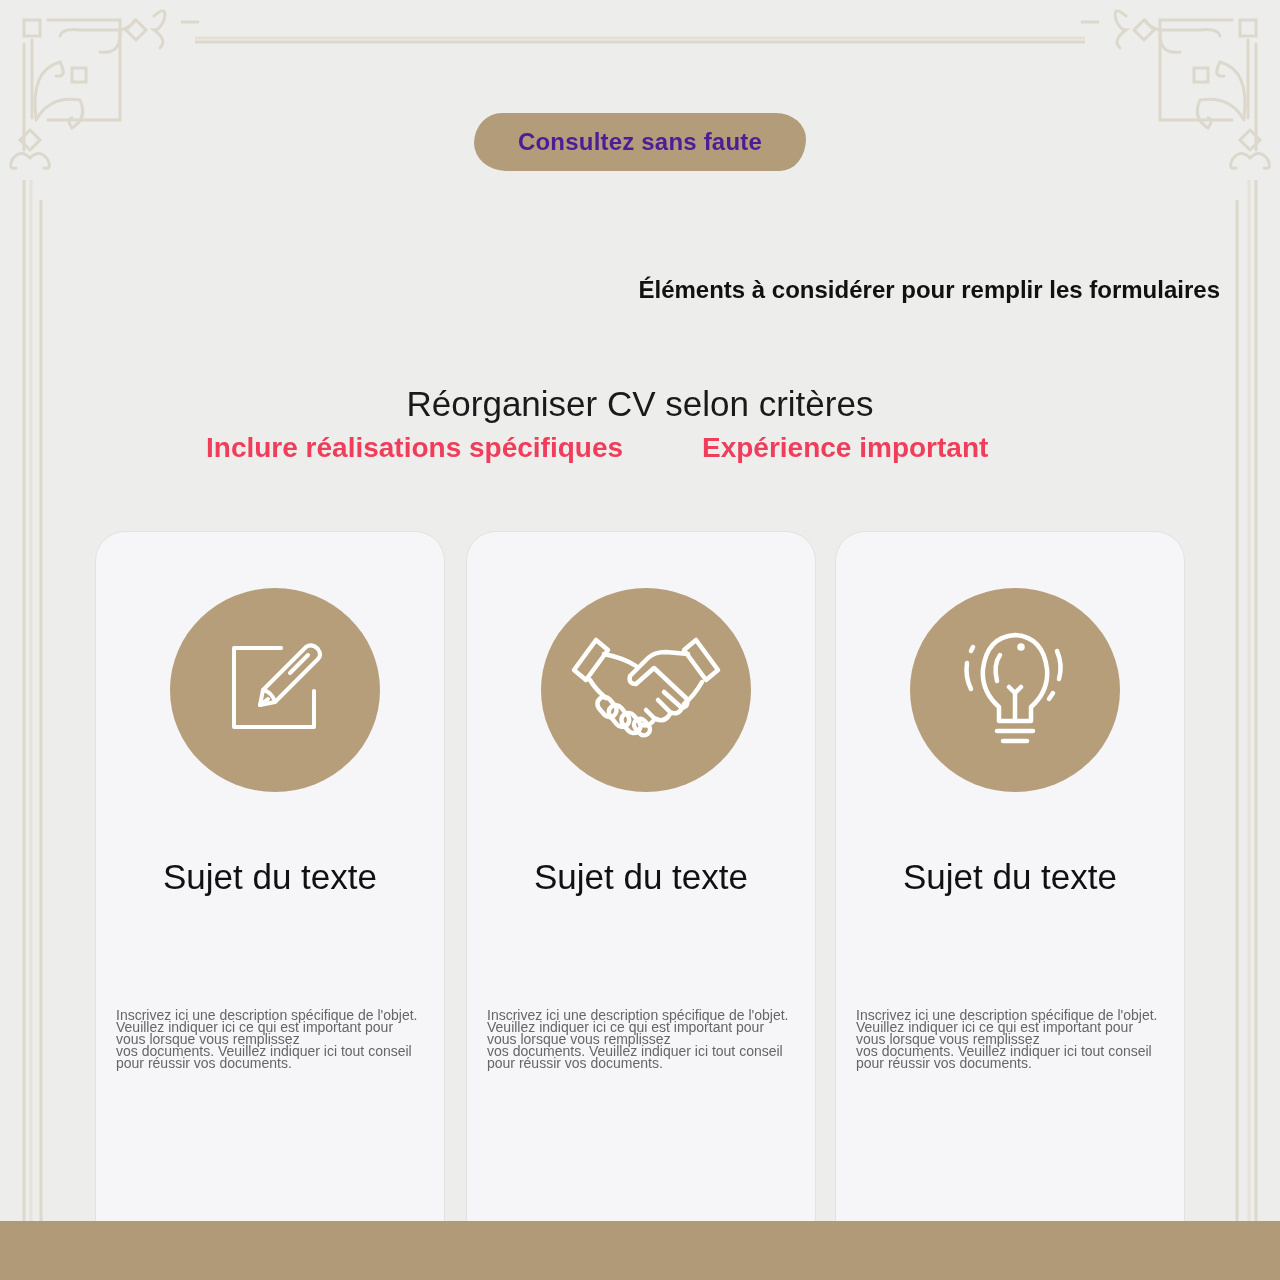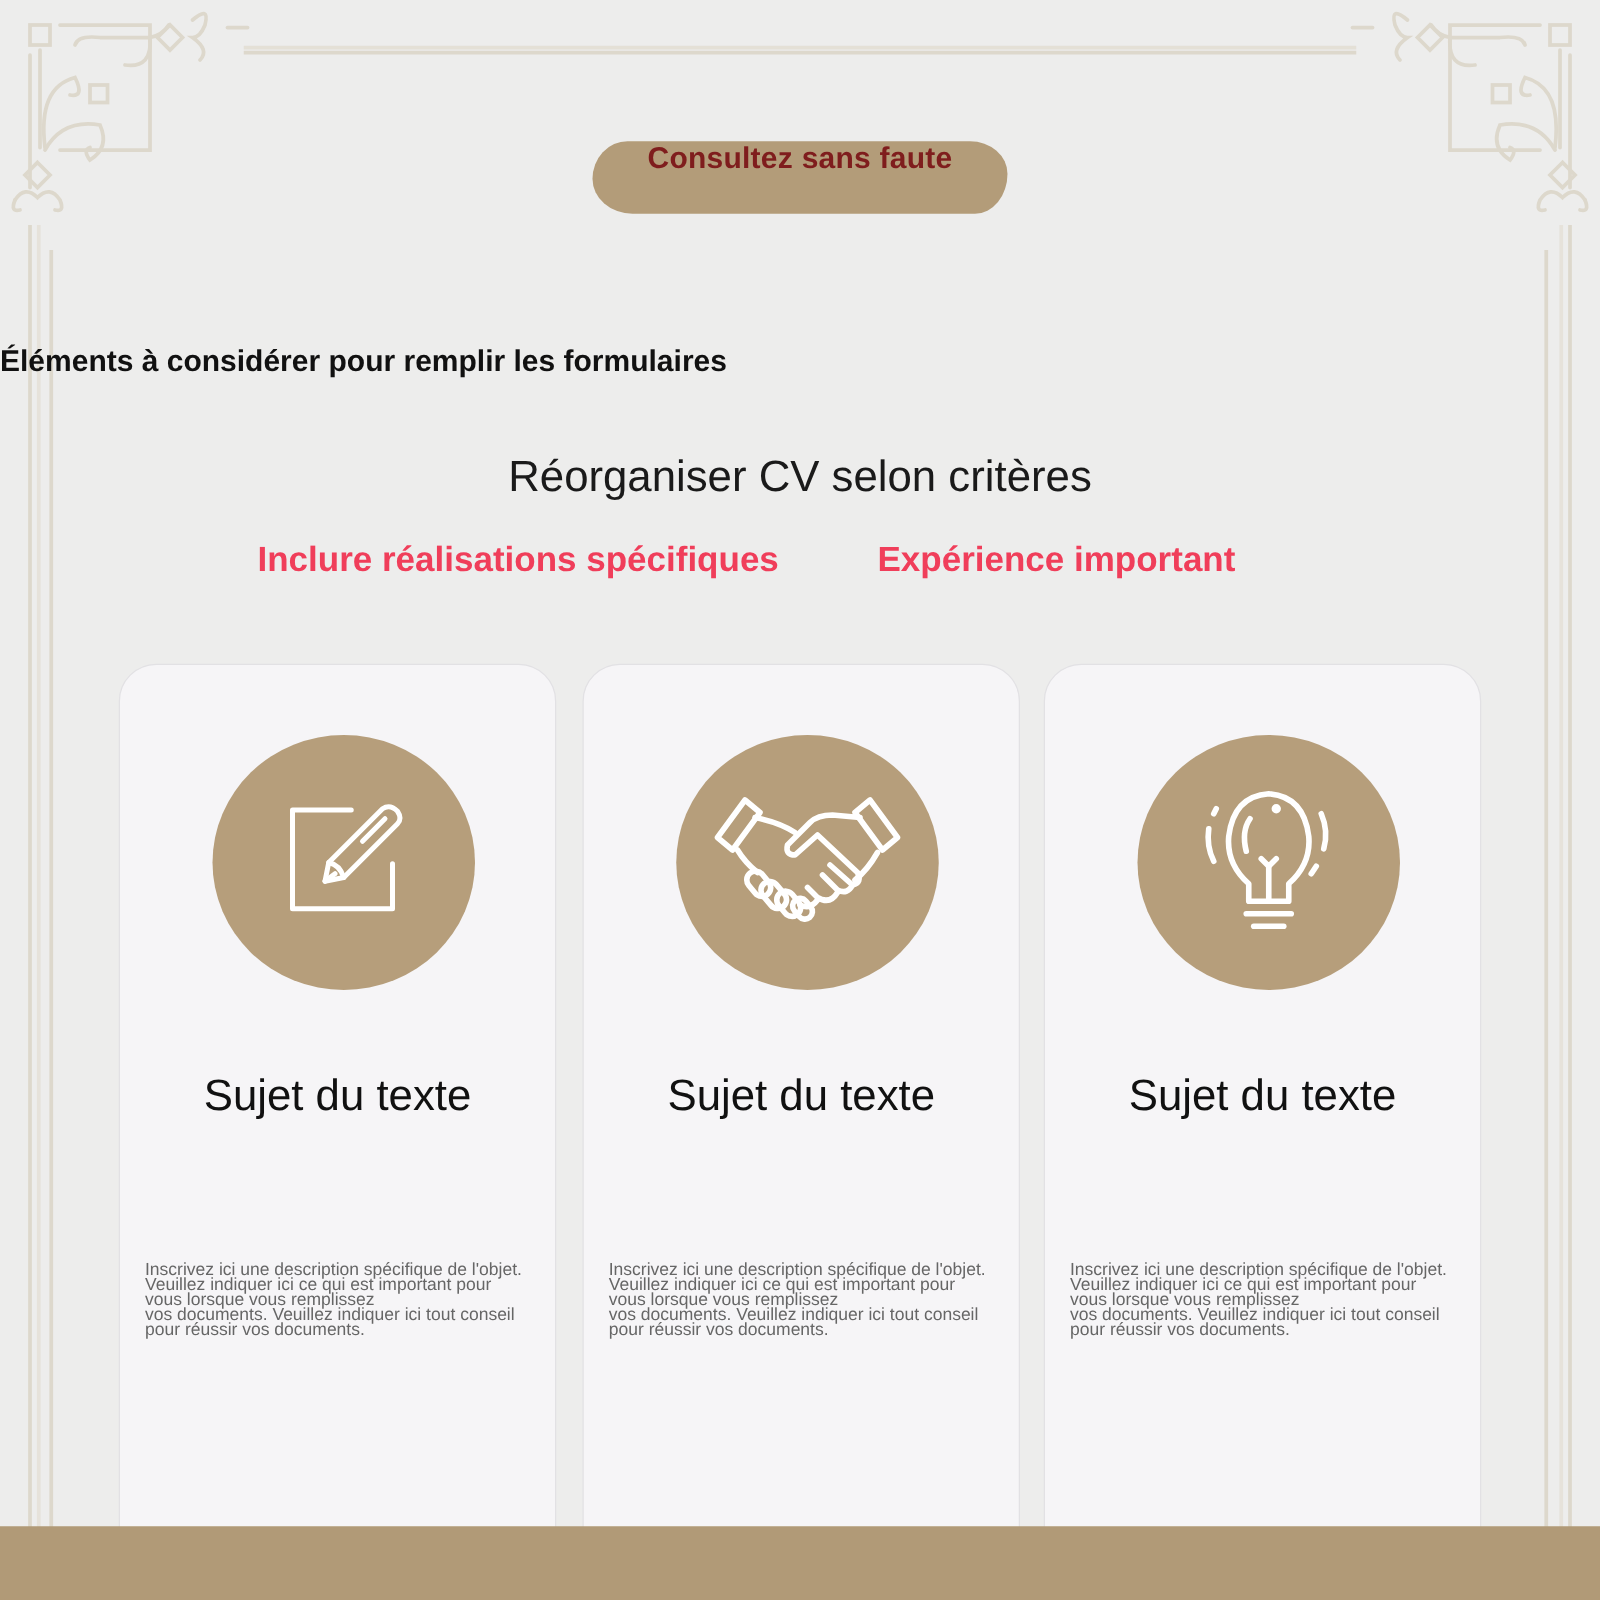--- a/index.html
+++ b/index.html
@@ -7,29 +7,29 @@
   body {
     background: #ededec;
     font-family: "Liberation Sans", "DejaVu Sans", sans-serif;
     position: relative;
   }
   .frame-svg { position: absolute; left: 0; top: 0; width: 1280px; height: 1280px; pointer-events: none; }
   .badge {
     position: absolute; left: 474px; top: 113px; width: 332px; height: 58px;
     background: #b39c79;
     border-radius: 28px 30px 26px 32px / 30px 26px 32px 28px;
-    display: flex; align-items: flex-start; justify-content: center;
-    color: #7f1d1d; font-weight: 700; font-size: 24px; letter-spacing: 0.2px;
+    display: flex; align-items: center; justify-content: center;
+    color: #4c1d95; font-weight: 700; font-size: 24px; letter-spacing: 0.2px;
   }
   .heading {
-    position: absolute; left: 0; width: 1220px; top: 276px; text-align: left;
+    position: absolute; left: 0; width: 1220px; top: 276px; text-align: right;
     font-weight: 700; font-size: 24px; color: #111111;
   }
   .subheading {
-    position: absolute; left: 0; width: 1280px; top: 362px; text-align: center;
+    position: absolute; left: 0; width: 1280px; top: 384px; text-align: center;
     font-size: 35px; color: #1a1a1a; font-weight: 400;
   }
   .tag {
     position: absolute; top: 432px; font-weight: 700; font-size: 28px; color: #f03e5a;
     white-space: nowrap;
   }
   .tag-1 { left: 206px; }
   .tag-2 { left: 702px; }
   .card {
     position: absolute; top: 531px; width: 350px; height: 760px;

